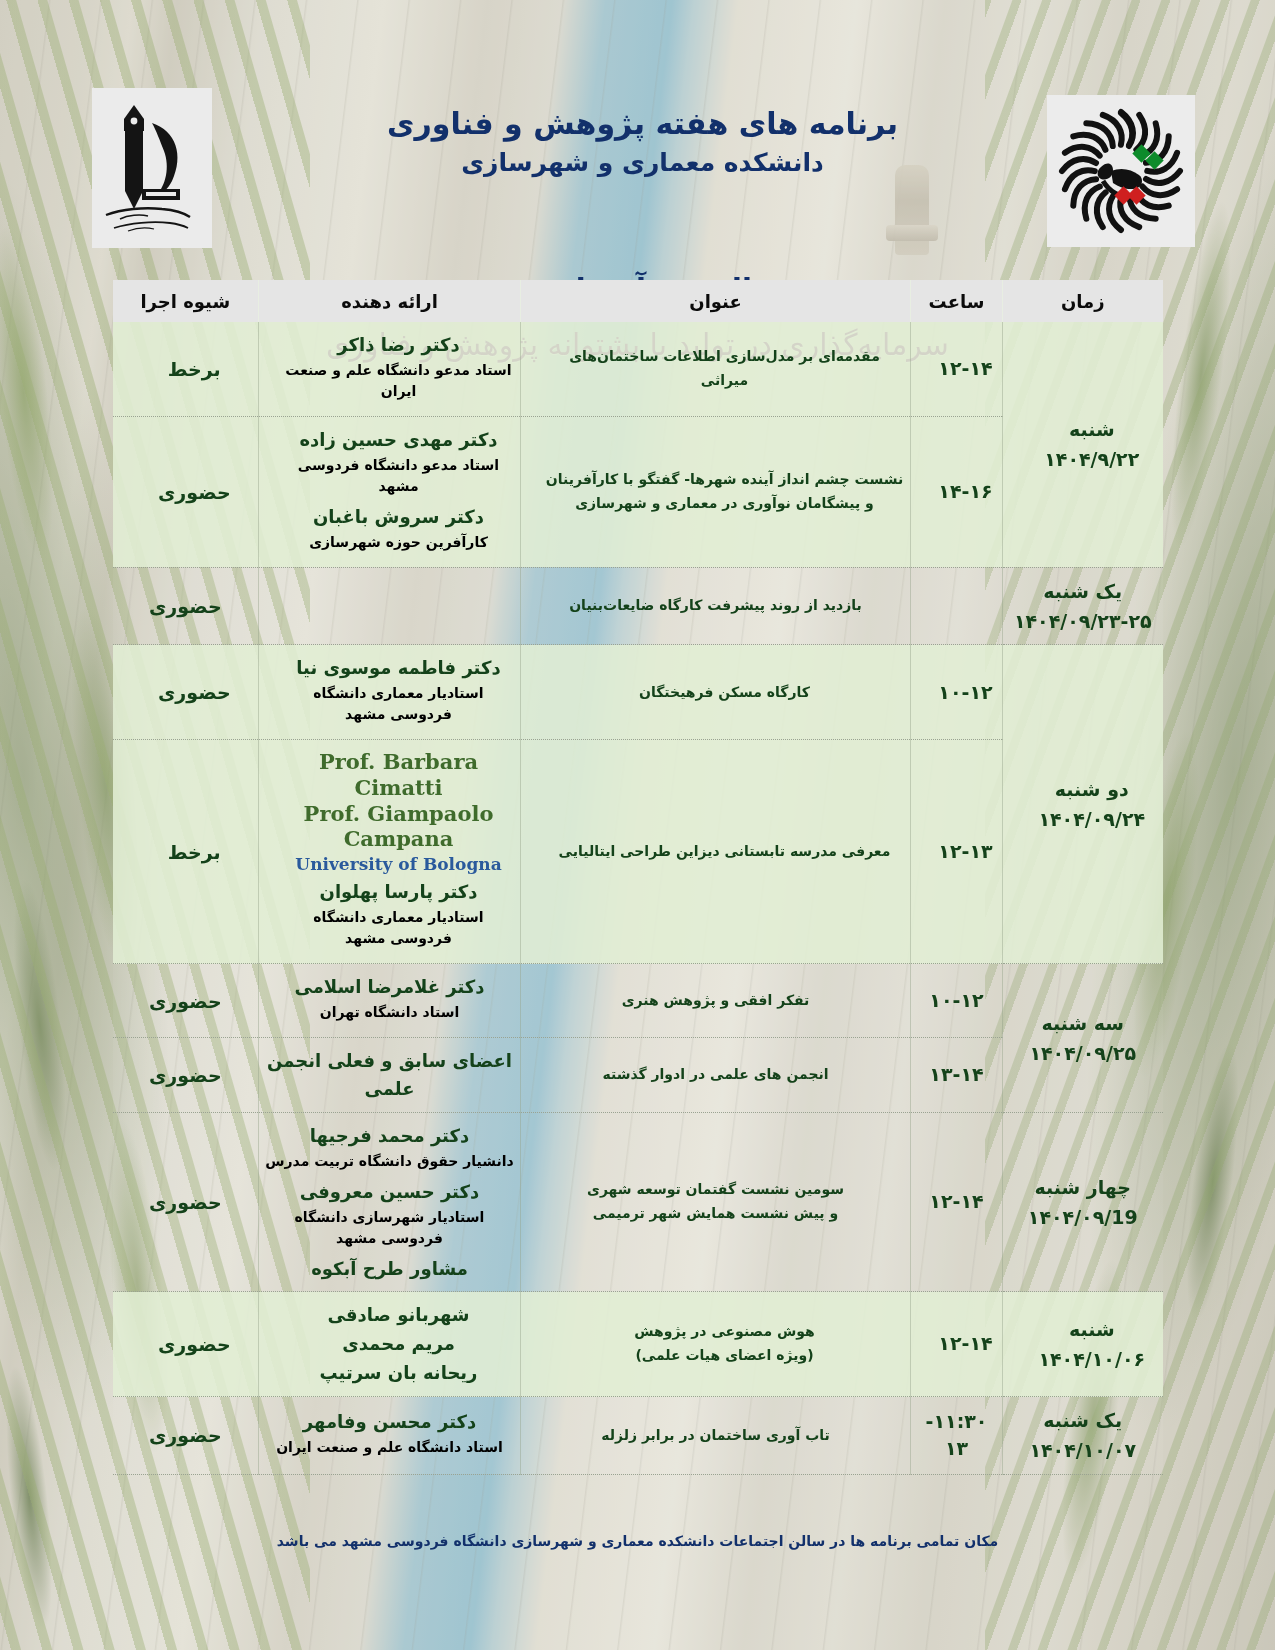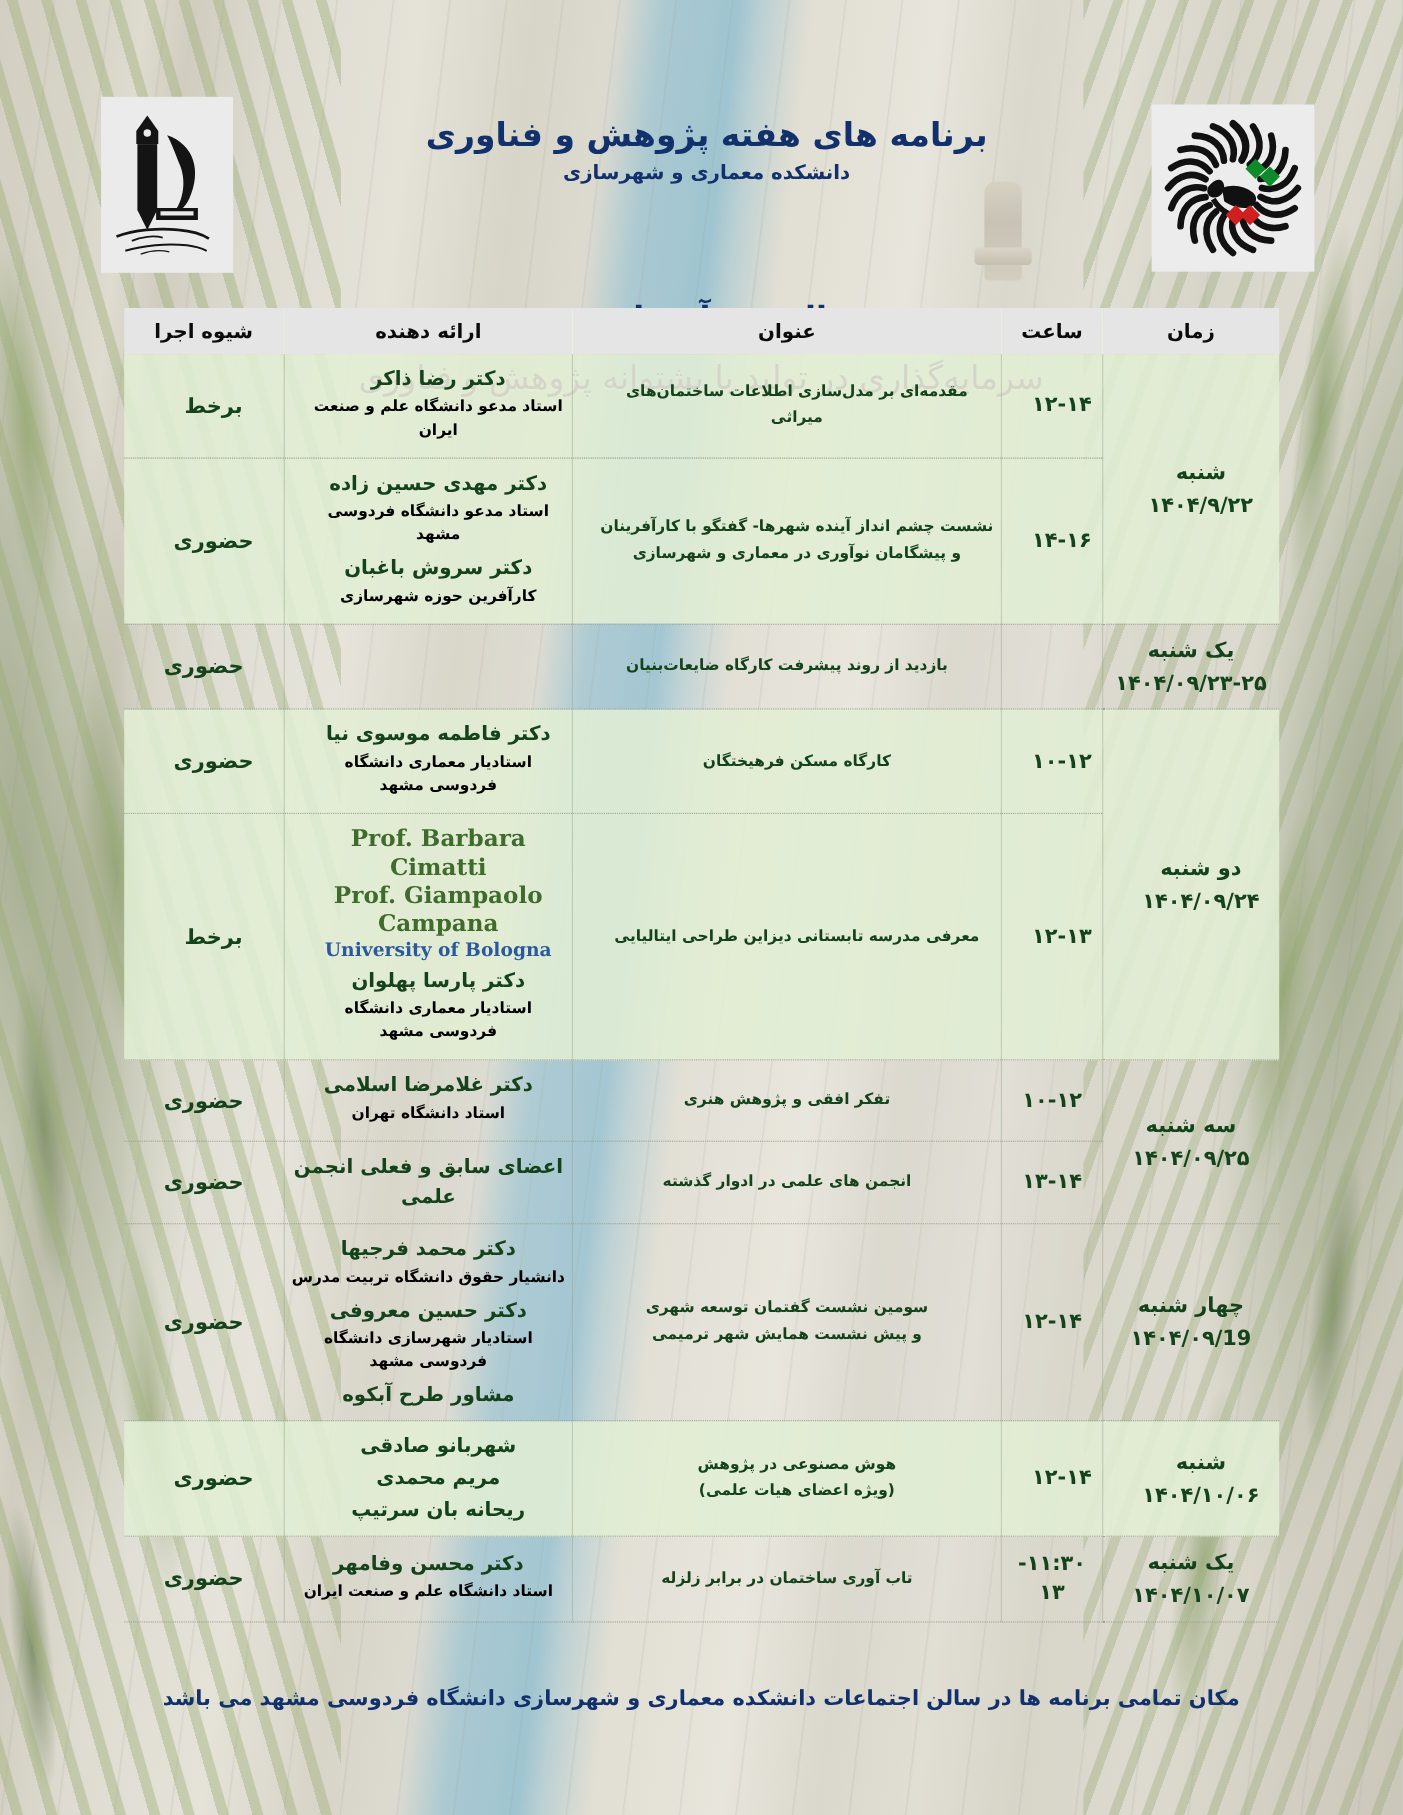--- a/index.html
+++ b/index.html
@@ -104,21 +104,21 @@
   .logo-right{
     position:absolute;right:80px;top:95px;width:148px;height:152px;
     background:#ececec;display:flex;align-items:center;justify-content:center;
   }
 
   .titles{
     position:absolute;left:10px;right:0;top:104px;text-align:center;
     color:#12306b;
   }
   .t1{font-size:30px;font-weight:bold;line-height:1.35;}
-  .t2{font-size:18px;font-weight:bold;line-height:1.45;}
+  .t2{font-size:25px;font-weight:bold;line-height:1.45;}
   .t3{font-size:25px;font-weight:bold;line-height:1.45;}
 
   .date-line{
     position:absolute;left:0;right:0;top:272px;text-align:center;
     color:#12306b;font-size:29px;font-weight:bold;letter-spacing:.5px;
   }
   .slogan{
     position:absolute;left:0;right:0;top:327px;text-align:center;
     color:#701a75;font-size:30px;font-weight:normal;
     text-shadow:0 1px 0 rgba(255,255,255,.5);
@@ -171,21 +171,21 @@
   }
   .sp-latin-aff{
     font-family:"DejaVu Serif","Liberation Serif",serif;
     font-size:17px;font-weight:bold;color:#2a5a9c;line-height:1.3;margin:2px 0 3px;
     direction:ltr;
   }
 
   
   .footer{
     position:relative;z-index:3;margin-top:58px;text-align:center;
-    color:#12306b;font-size:19px;font-weight:bold;
+    color:#12306b;font-size:14px;font-weight:bold;
   }
 
   
   .logo-pen{position:relative;width:104px;height:142px;}
   .brand-circle{width:132px;height:132px;}
 </style>
 </head>
 <body>
 
 <div class="poster">

